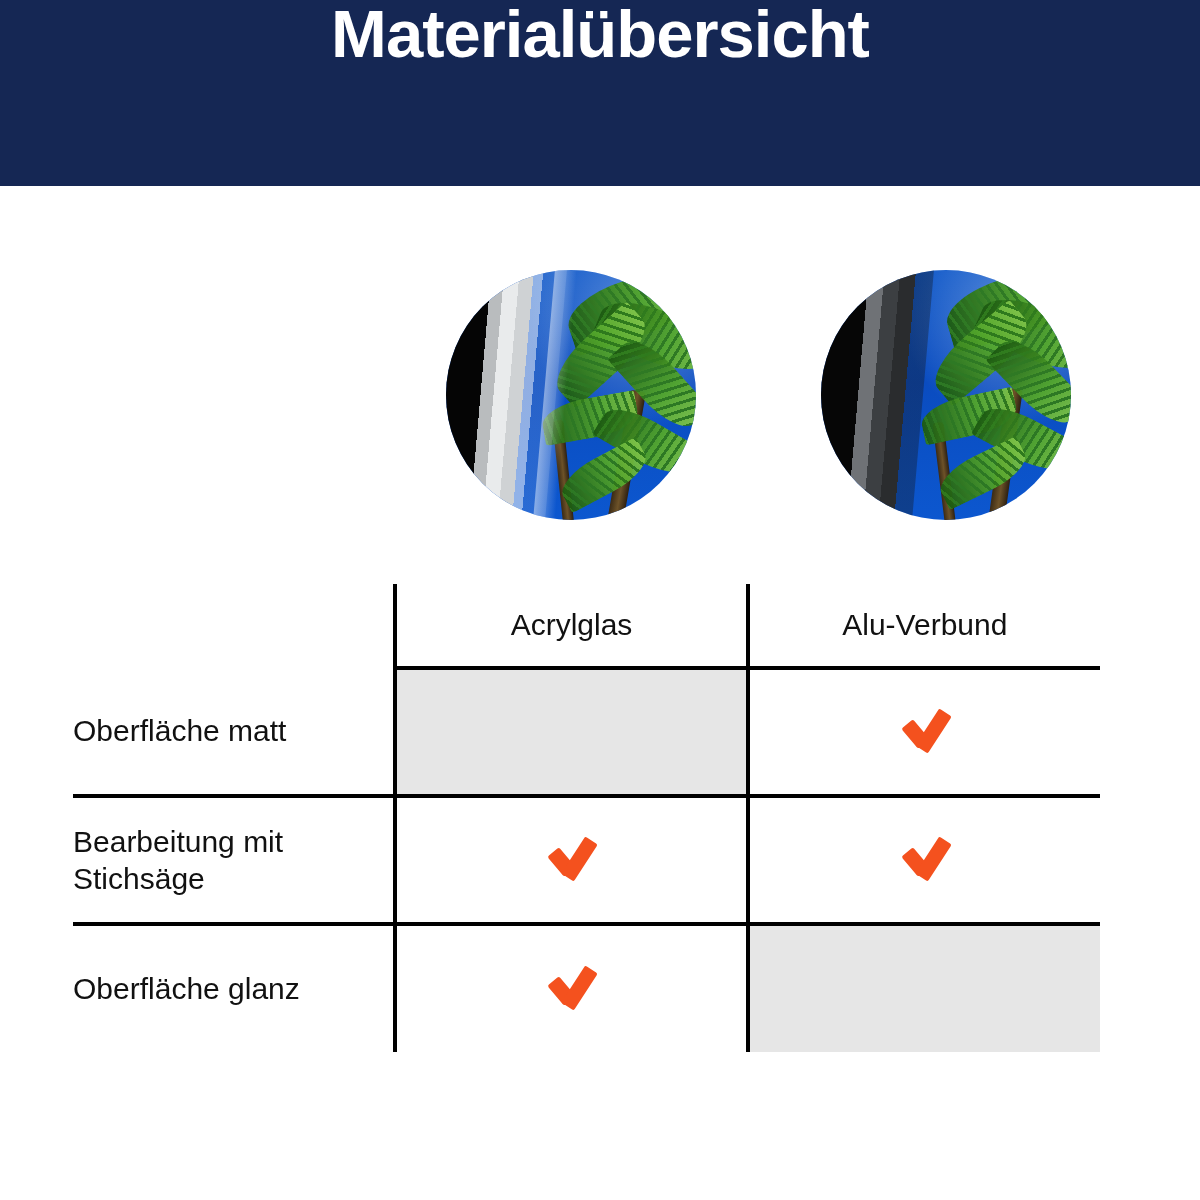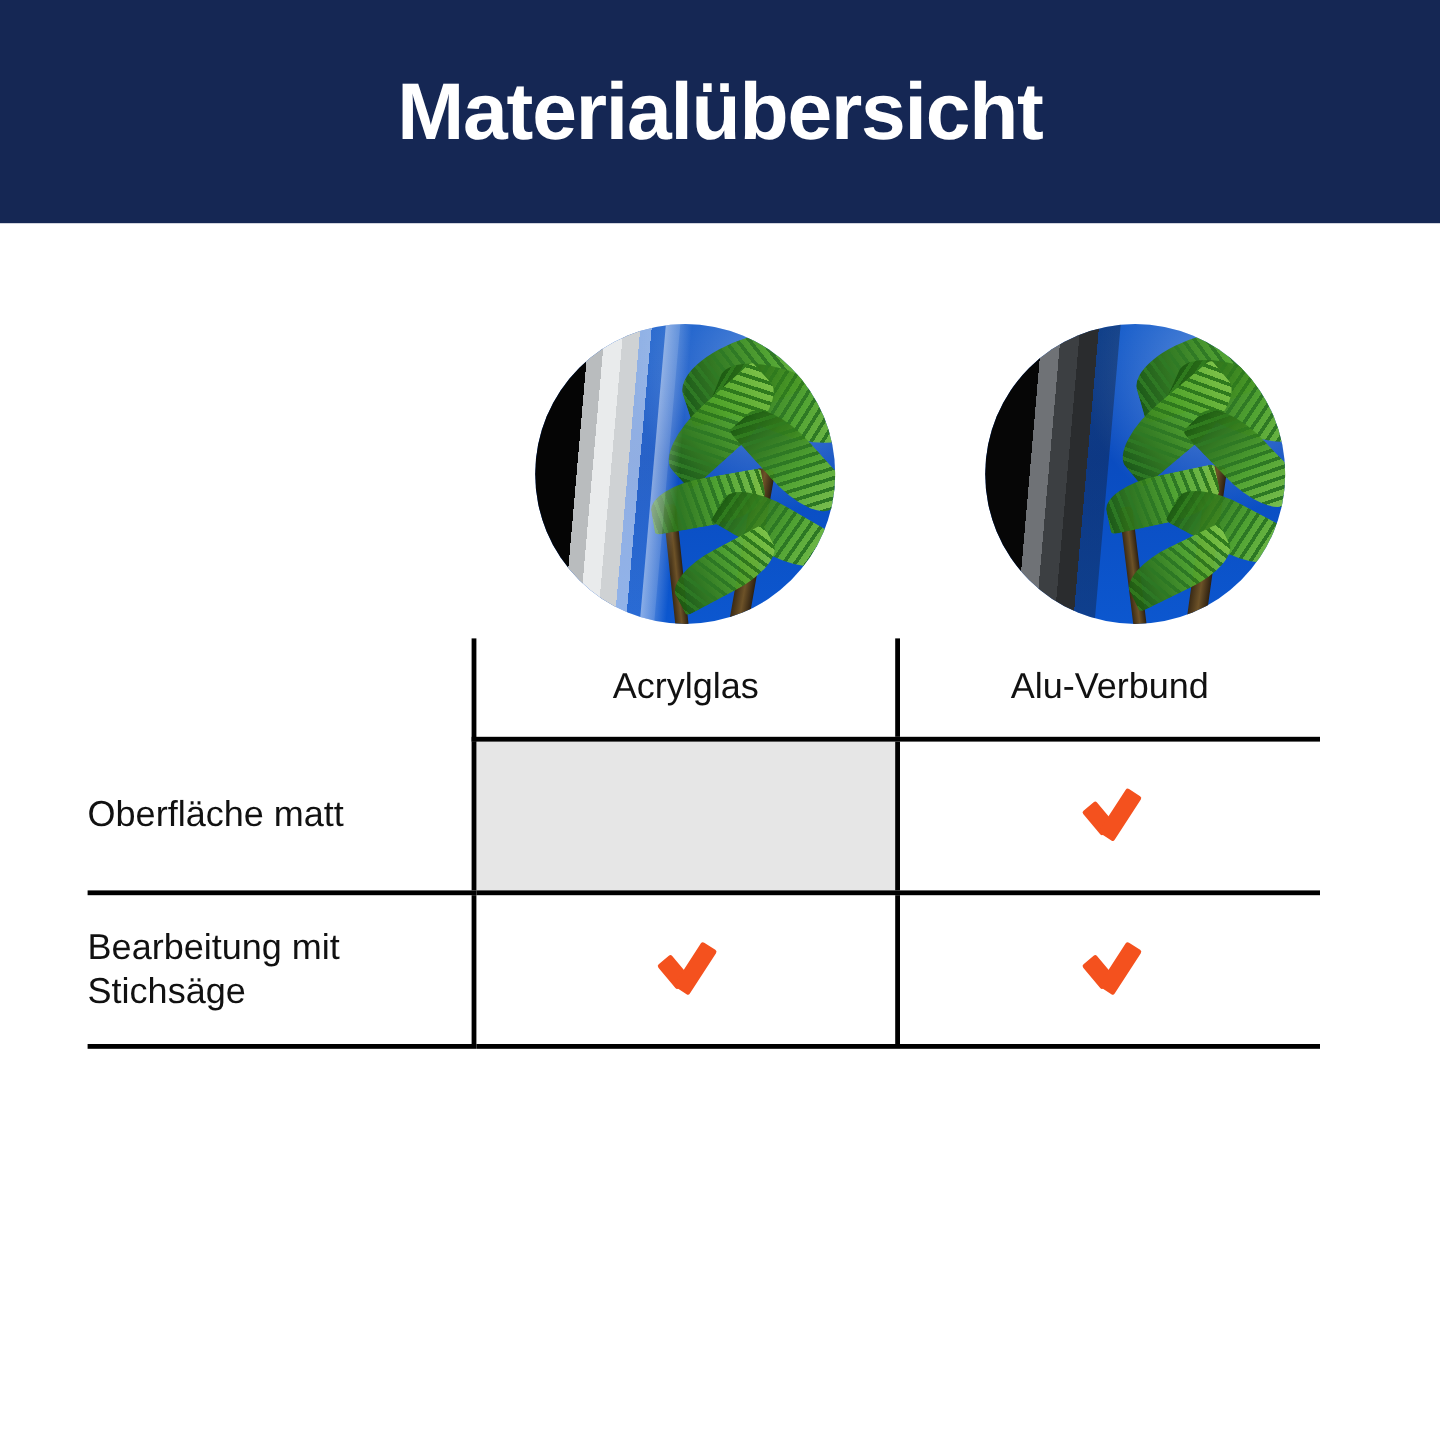--- a/index.html
+++ b/index.html
@@ -18,21 +18,21 @@
     background: #ffffff;
     overflow: hidden;
   }
 
   
   .header {
     width: 1200px;
     height: 186px;
     background: #152754;
     display: flex;
-    align-items: center;
+    align-items: flex-start;
     justify-content: center;
   }
   .header-title {
     color: #ffffff;
     font-size: 67px;
     font-weight: bold;
     letter-spacing: -1px;
     line-height: 1;
   }
 
@@ -114,21 +114,21 @@
         #3c3f42 56% 70%,
         #2a2c2e 70% 84%,
         rgba(20,20,20,0.35) 84% 100%);
     transform: skewX(-5deg) translateX(-10px);
   }
 
   
   .table {
     position: absolute;
     left: 73px;
-    top: 532px;
+    top: 584px;
     width: 1027px;
     border-collapse: collapse;
     table-layout: fixed;
   }
   .table td, .table th {
     padding: 0;
     vertical-align: middle;
   }
   .col-label { width: 322px; }
   .col-val   { width: 352px; }
@@ -256,16 +256,23 @@
       </tr>
       <tr>
         <td class="row-label">Bearbeitung mit Stichsäge</td>
         <td class="cell">
           <span class="check"></span>
         </td>
         <td class="cell">
           <span class="check"></span>
         </td>
       </tr>
+      <tr>
+        <td class="row-label no-bottom">Oberfläche glanz</td>
+        <td class="cell no-bottom">
+          <span class="check"></span>
+        </td>
+        <td class="cell shaded no-bottom"></td>
+      </tr>
     </tbody>
   </table>
 
 </div>
 
 </body></html>

